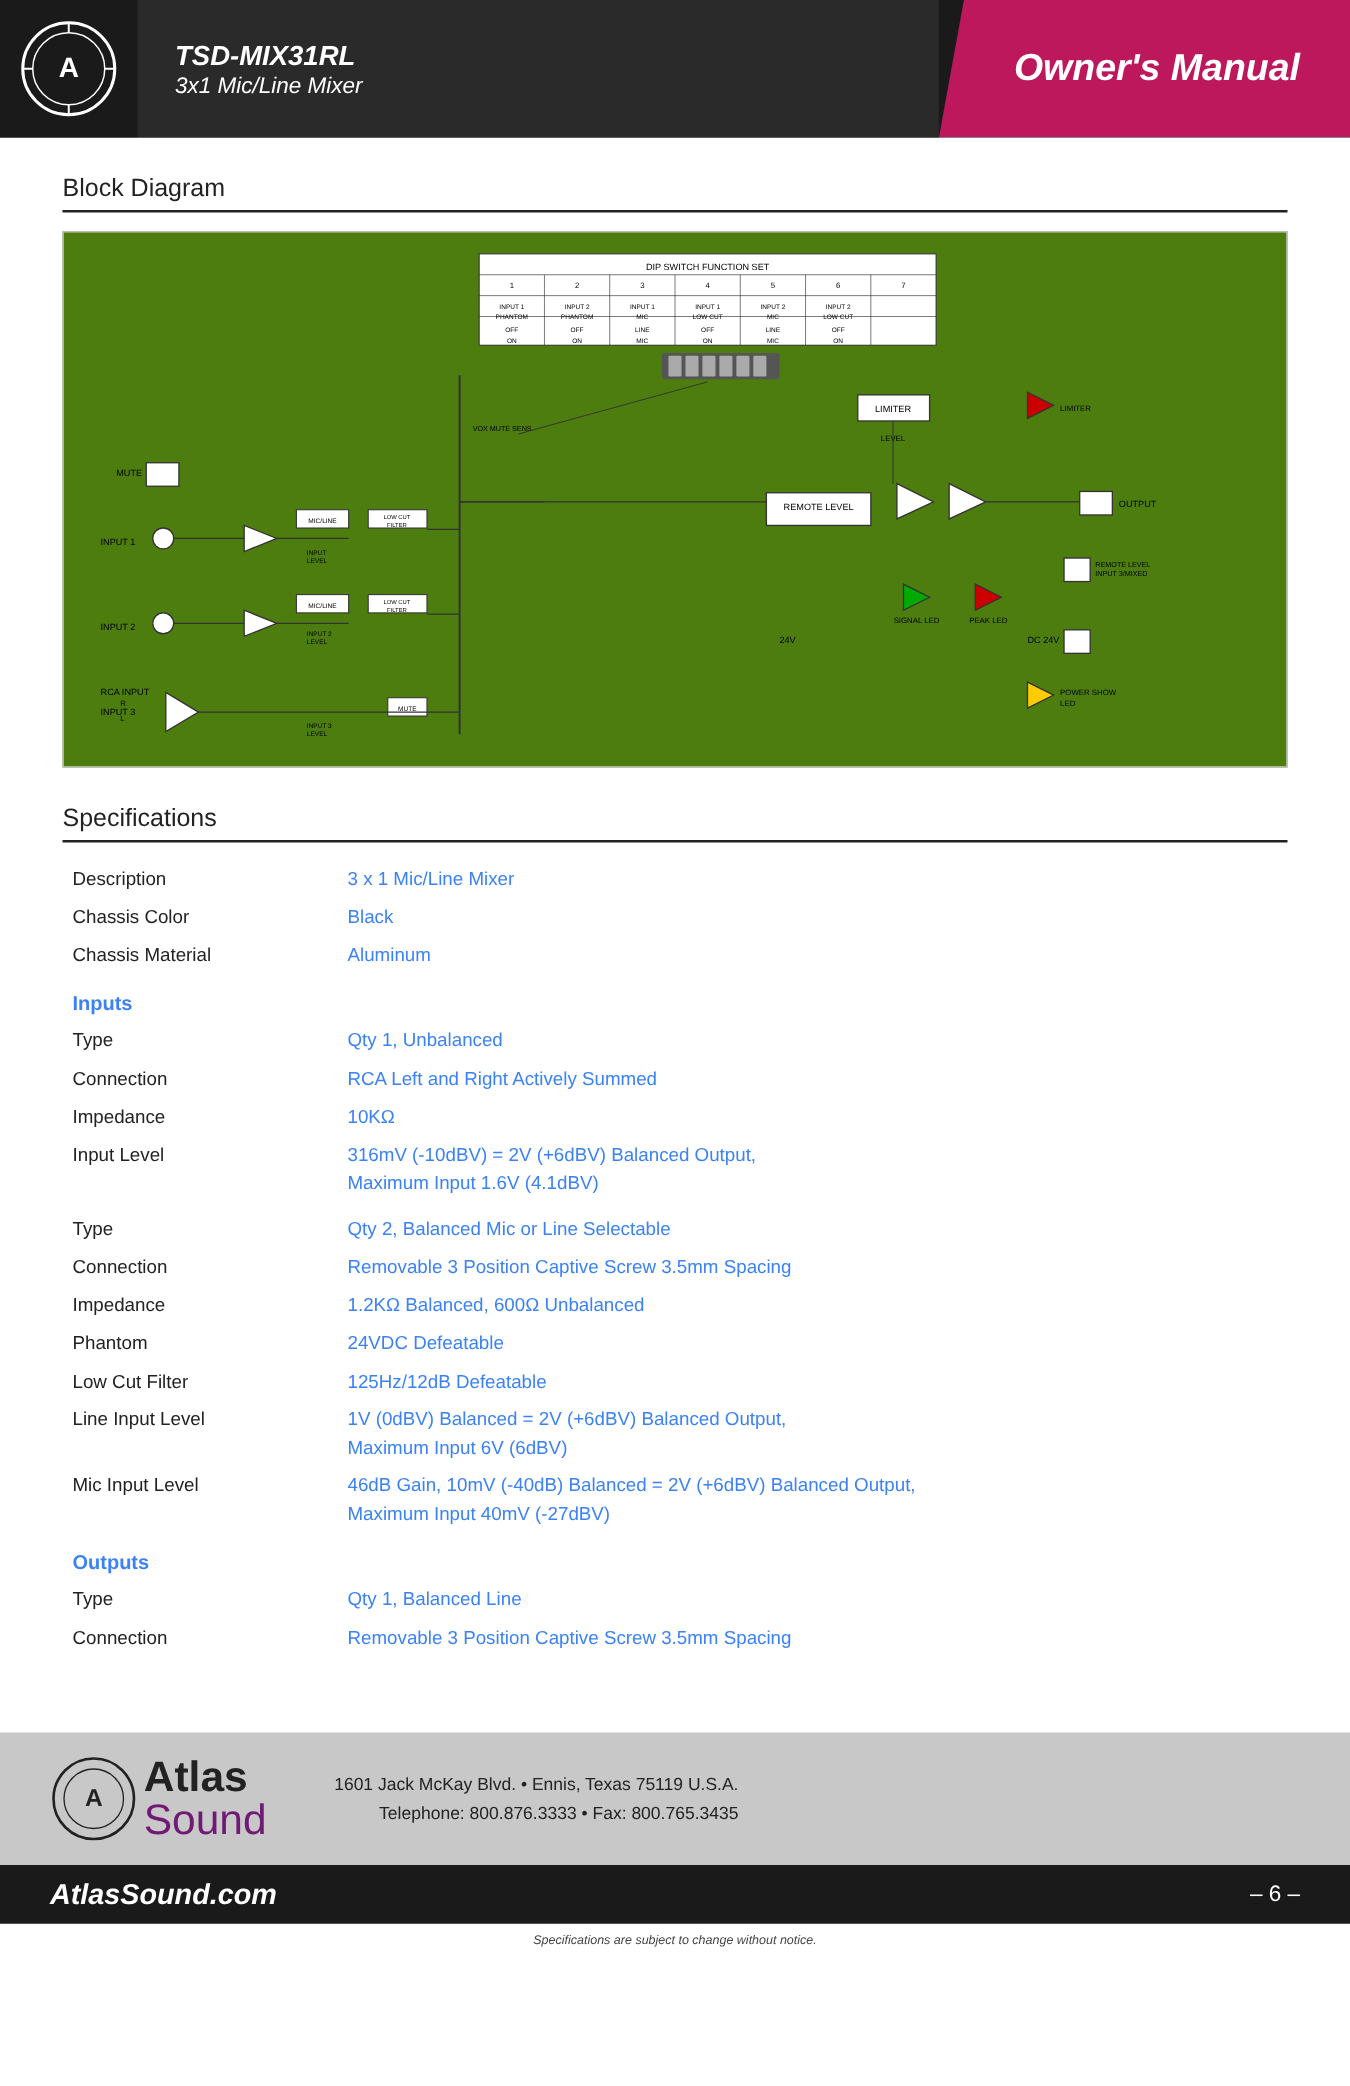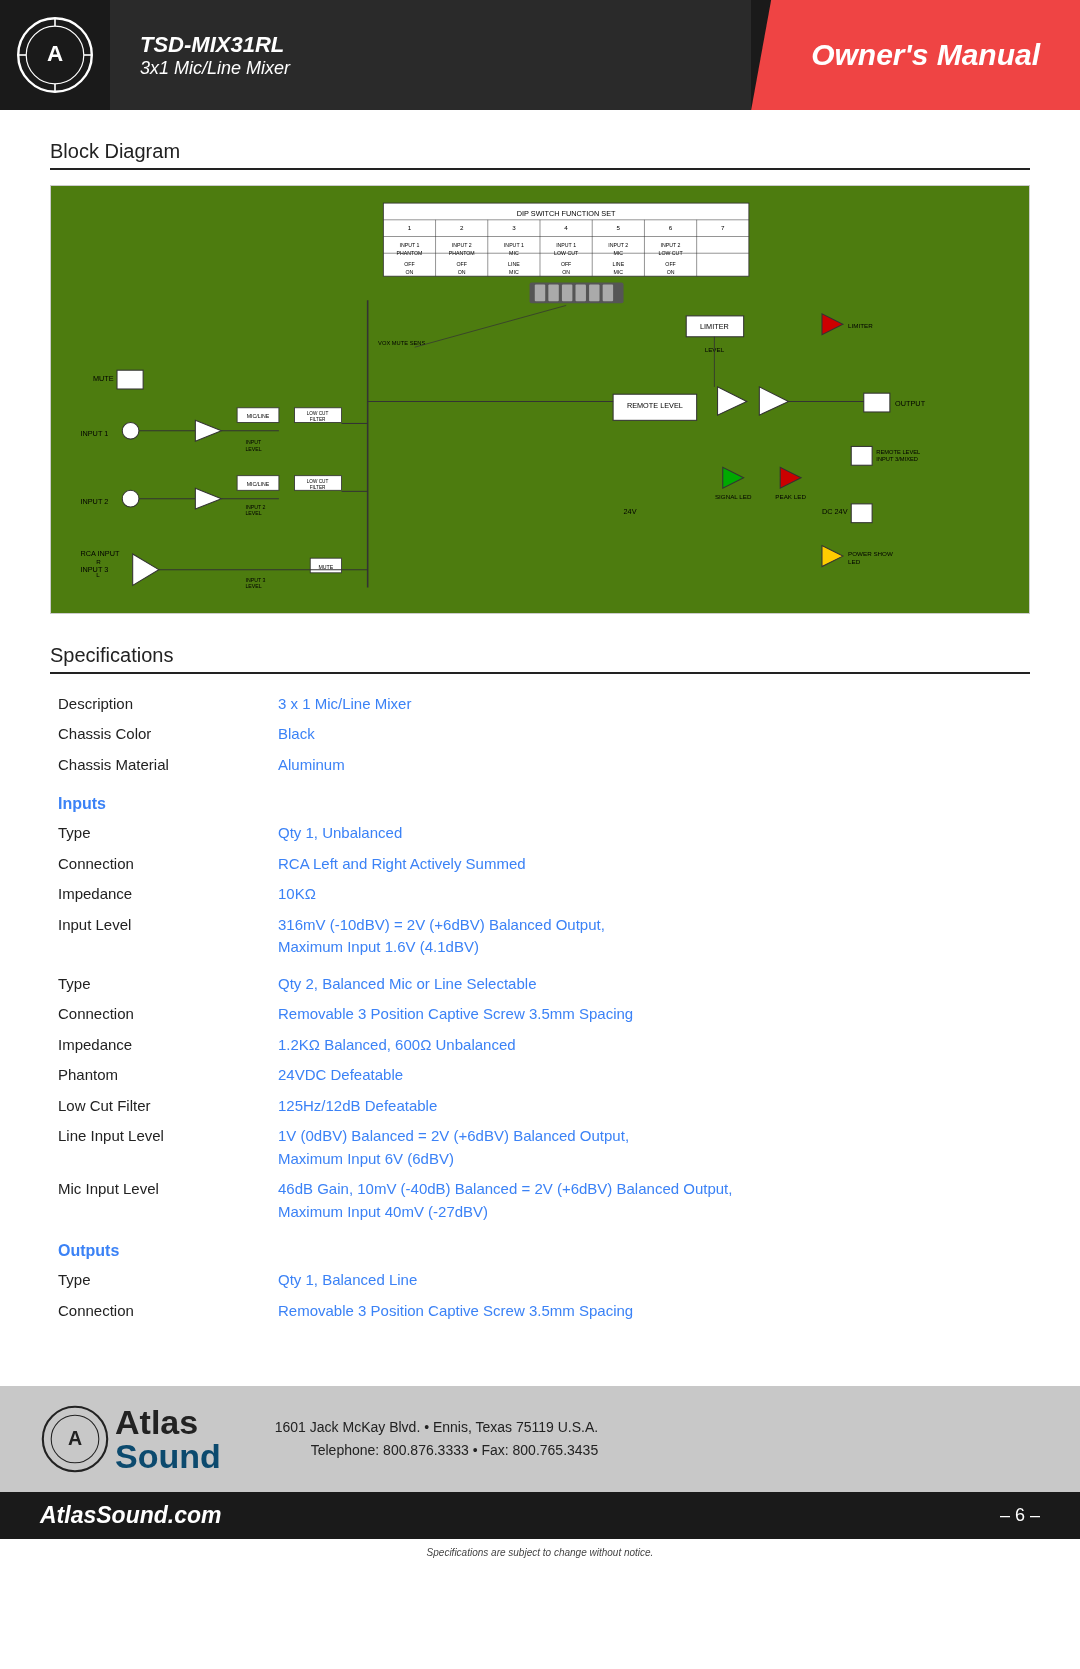--- a/index.html
+++ b/index.html
@@ -47,21 +47,21 @@
     }
     .header-title .subtitle {
       color: #fff;
       font-size: 18px;
       font-style: italic;
     }
     .header-manual {
       display: flex;
       align-items: center;
       justify-content: center;
-      background: #ef4444;
+      background: #be185d;
       padding: 0 40px;
       clip-path: polygon(20px 0, 100% 0, 100% 100%, 0 100%);
       padding-left: 60px;
       text-align: right;
     }
     .header-manual span {
       color: #fff;
       font-size: 30px;
       font-style: italic;
       font-weight: bold;
@@ -446,21 +446,21 @@
 
 <div class="footer">
   <div class="footer-logo-area">
     <svg viewBox="0 0 100 100">
       <circle cx="50" cy="50" r="46" fill="none" stroke="#222" stroke-width="3"></circle>
       <circle cx="50" cy="50" r="34" fill="none" stroke="#222" stroke-width="1.5"></circle>
       <text x="50" y="58" text-anchor="middle" fill="#222" font-size="28" font-weight="bold" font-family="Arial">A</text>
     </svg>
     <div>
       <div style="font-size:34px;font-weight:bold;color:#222;line-height:1;">Atlas</div>
-      <div style="font-size:34px;font-weight:bold;color:#0c4a6e;line-height:1;">Sound</div>
+      <div style="font-size:34px;font-weight:normal;color:#701a75;line-height:1;">Sound</div>
     </div>
   </div>
   <div class="footer-contact">
     <div>1601 Jack McKay Blvd. • Ennis, Texas 75119  U.S.A.</div>
     <div>Telephone: 800.876.3333 • Fax: 800.765.3435</div>
   </div>
 </div>
 
 <div class="bottom-bar">
   <div class="website">AtlasSound.com</div>

